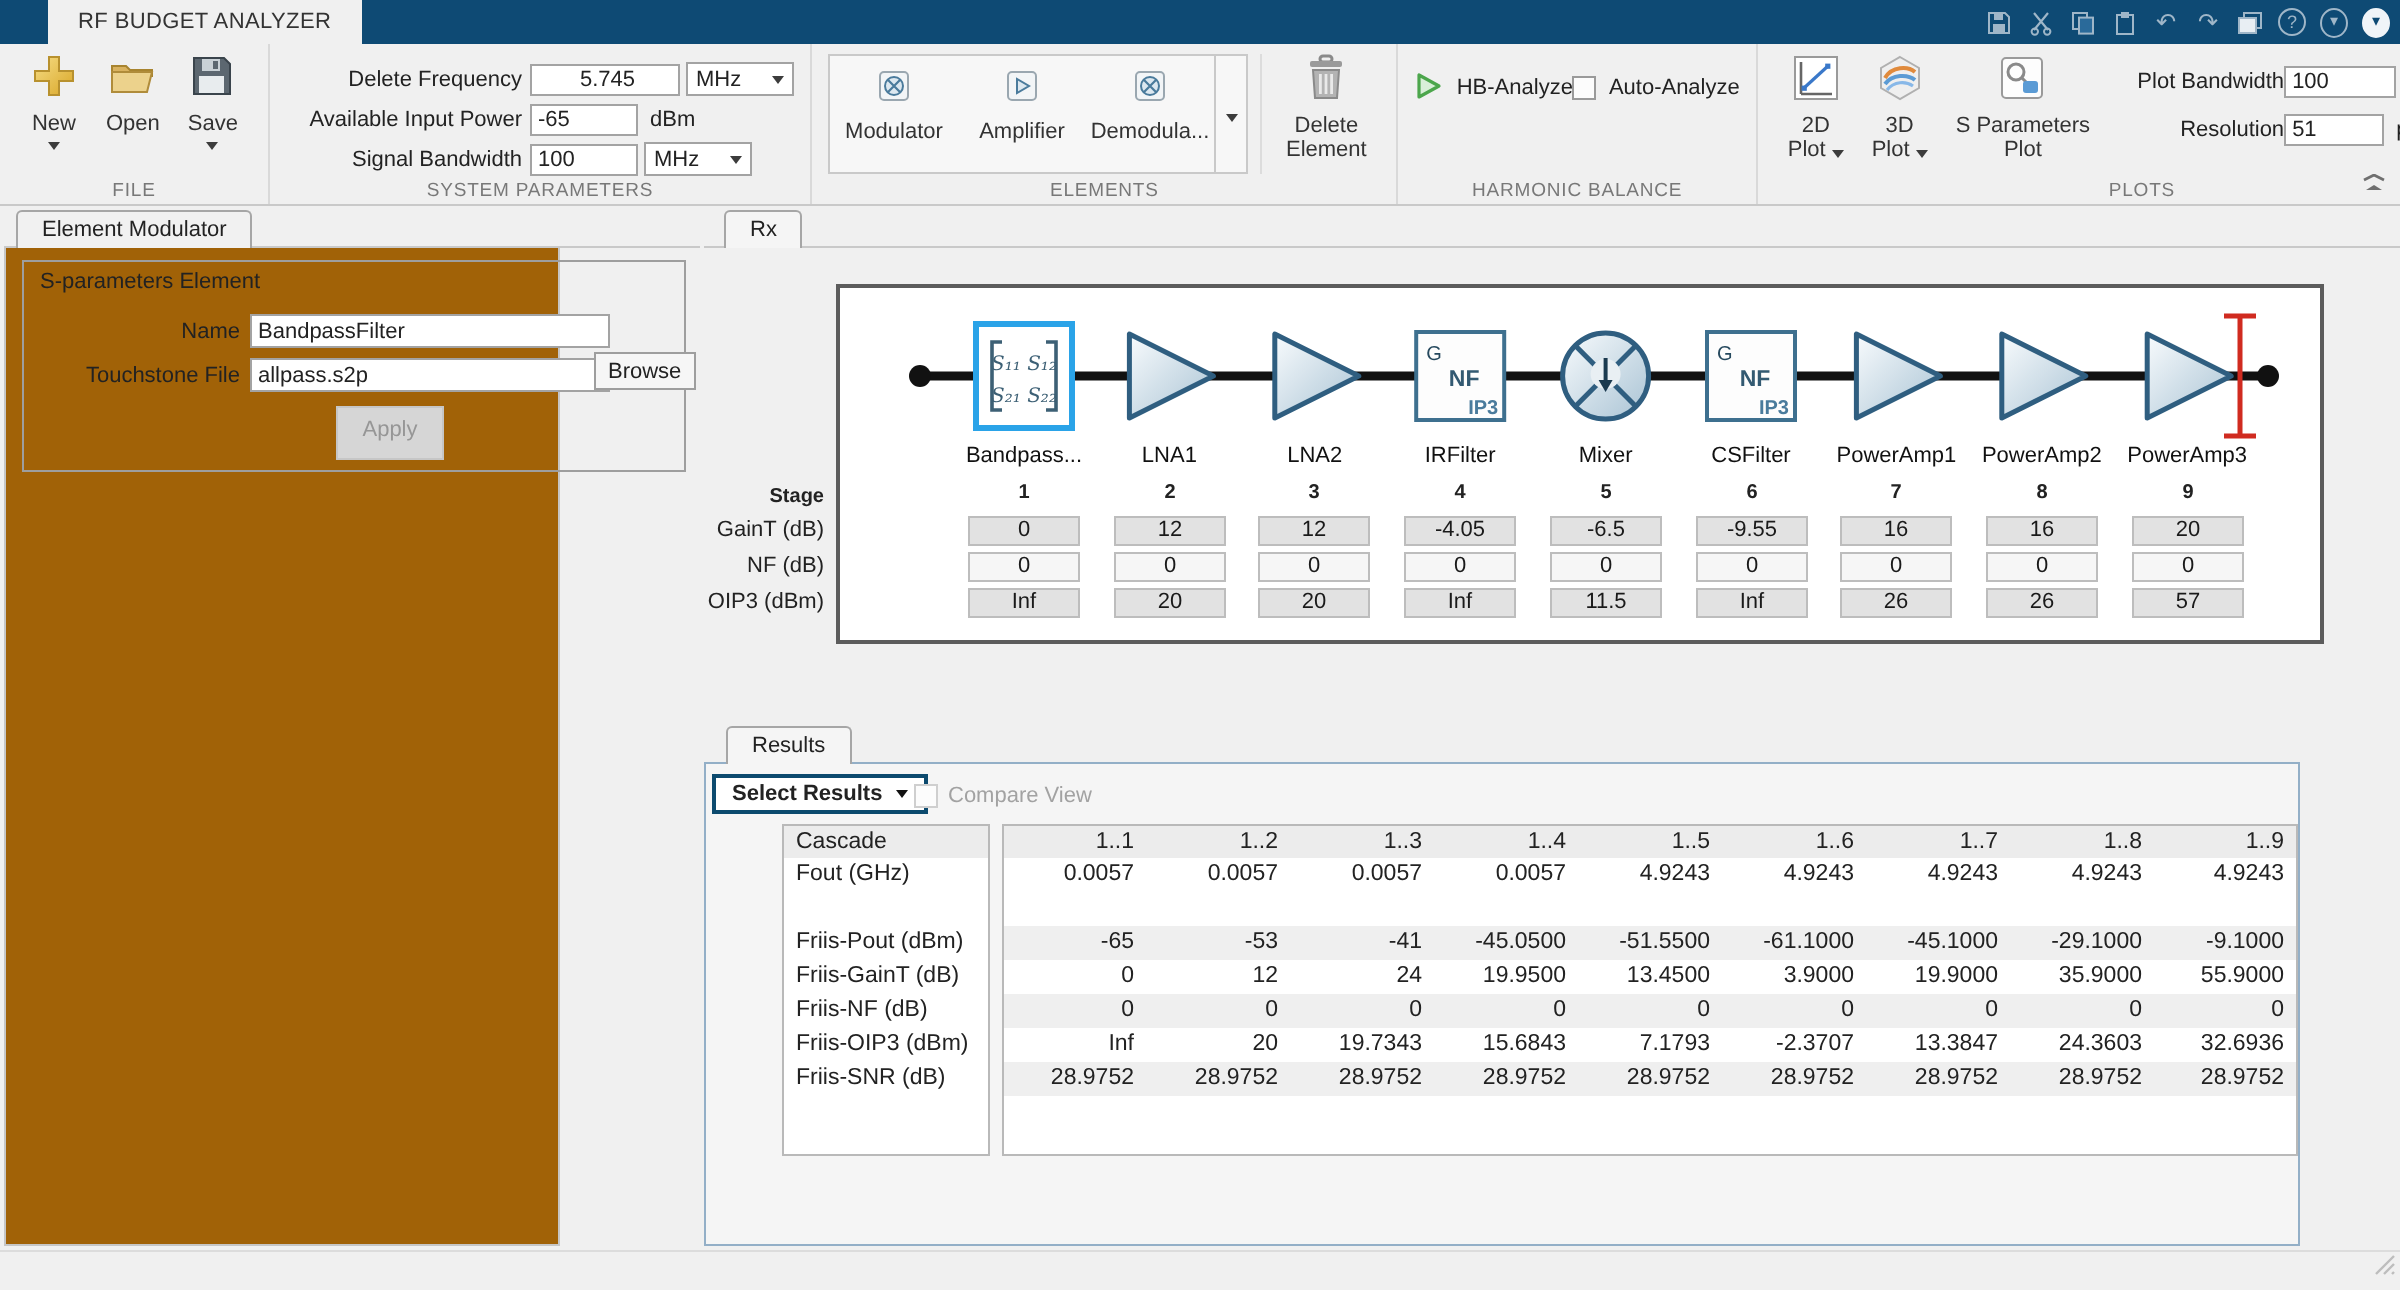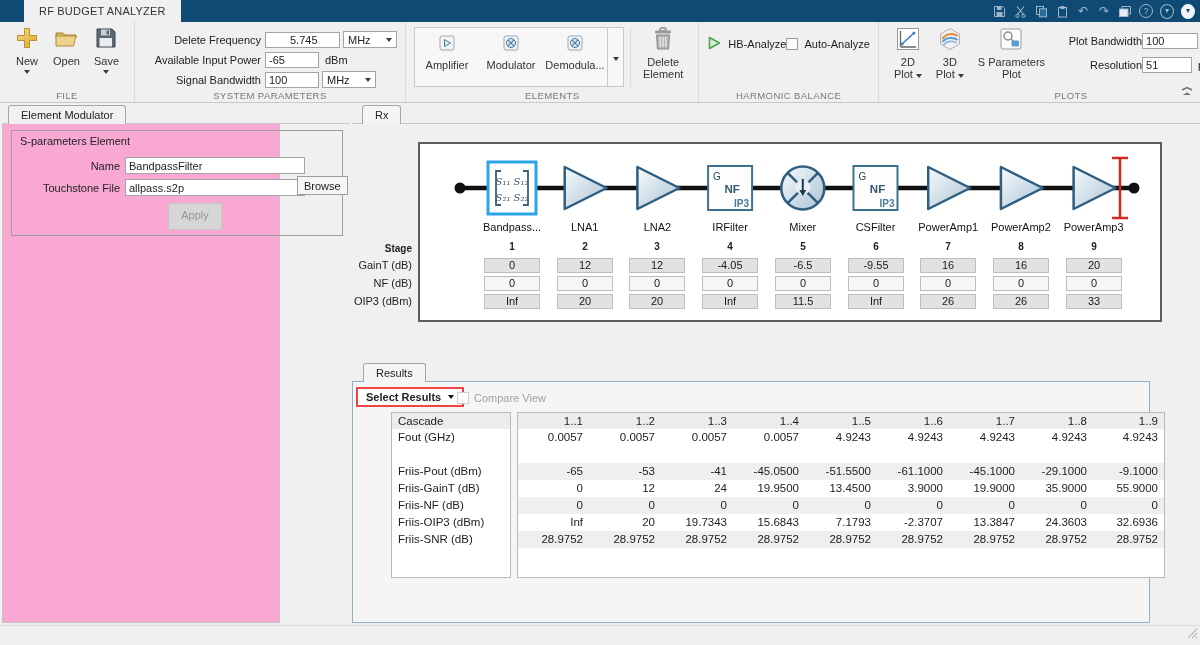--- a/index.html
+++ b/index.html
@@ -48,21 +48,21 @@
   .hb-col{display:flex;flex-direction:row;}
   .hb-row{display:flex;align-items:center;gap:6px;font-size:11px;height:20px;margin-top:6px;white-space:nowrap;}
   .chk{width:10px;height:10px;border:1px solid #9a9a9a;background:#fcfcfc;display:inline-block;}
   .plots-fields{display:flex;flex-direction:column;margin-left:6px;}
   .pf-label{text-align:right;font-size:11px;margin-right:0;white-space:nowrap;}
   .collapse-btn{position:absolute;right:7px;bottom:3px;font-size:9px;color:#6f6f6f;}
   
   .tab{position:absolute;height:19px;line-height:18px;padding:0 12px;font-size:11px;color:#222;
        background:#f1f1f1;border:1px solid #a6a6a6;border-bottom:none;border-radius:3px 3px 0 0;
        z-index:3;box-sizing:border-box;}
-  .left-panel{position:absolute;left:2px;top:123px;width:278px;height:500px;background:#f9a8d4;
+  .left-panel{position:absolute;left:2px;top:123px;width:278px;height:500px;background:#a16207;
               border:1px solid #c6c6c6;box-sizing:border-box;}
   .tabline{position:absolute;height:0;border-top:1px solid #c9c9c9;z-index:1;}
   .groupbox{position:absolute;left:8px;top:6px;width:330px;height:104px;border:1px solid #9e9e9e;}
   .gb-title{position:absolute;left:8px;top:4px;font-size:11px;color:#222;}
   .frow{position:absolute;display:flex;align-items:center;}
   .frow label{display:inline-block;text-align:right;font-size:11px;margin-right:5px;}
   .btn{border:1px solid #9e9e9e;background:#f6f6f6;font-size:11px;font-family:inherit;
        padding:1px 6px;color:#222;}
   .apply-btn{position:absolute;left:156px;top:72px;width:52px;height:25px;background:#d6d6d6;
              border:1px solid #c6c6c6;color:#969696;font-size:11px;text-align:center;line-height:23px;}
@@ -72,29 +72,29 @@
   .stage-labels span{position:absolute;width:82px;text-align:right;font-size:11px;line-height:15px;color:#222;}
   .stage-col{position:absolute;width:56px;}
   .stage-num{height:14px;text-align:center;font-size:10px;font-weight:bold;color:#222;}
   .sv{height:13px;line-height:13px;text-align:center;font-size:11px;border:1px solid #bdbdbd;
       margin-top:3px;color:#1a1a1a;}
   .sv.g{background:#e2e2e2;}
   .sv.w{background:#f6f6f6;}
   
   .results-panel{position:absolute;left:352px;top:381px;width:798px;height:242px;background:#f5f5f5;
                  border:1px solid #93afc7;box-sizing:border-box;}
-  .select-btn{position:absolute;left:3px;top:5px;border:2px solid #ef4444;background:#fff;
+  .select-btn{position:absolute;left:3px;top:5px;border:2px solid #0c4a6e;background:#fff;
               font-size:11px;font-weight:bold;padding:2px 8px;display:flex;align-items:center;gap:7px;}
   .select-btn .caret{margin-top:0;border-top-color:#111;}
   .compare{position:absolute;left:104px;top:10px;display:flex;align-items:center;gap:5px;
            font-size:11px;color:#a2a2a2;}
   .compare .chk{border-color:#cfcfcf;}
   .rt{position:absolute;left:38px;top:30px;font-size:11.5px;}
   .rt-row{display:flex;height:17px;line-height:17px;}
-  .lc{width:120px;background:#fff;border-left:1px solid #b9b9b9;border-right:1px solid #b9b9b9;
+  .lc{width:104px;background:#fff;border-left:1px solid #b9b9b9;border-right:1px solid #b9b9b9;
       padding-left:6px;box-sizing:border-box;white-space:nowrap;}
   .spc{width:6px;}
   .dc{width:72px;text-align:right;padding-right:6px;box-sizing:border-box;background:#fff;}
   .dc.fst{border-left:1px solid #b9b9b9;}
   .dc.lst{border-right:1px solid #b9b9b9;}
   .rt-row.hdr .dc,.rt-row.hdr .lc{border-top:1px solid #b9b9b9;}
   .rt-row.hdr .dc{background:#ececec;}
   .rt-row.hdr .lc{background:#ececec;}
   .rt-row.shaded .dc{background:#efefef;}
   .rt-row.filler{height:30px;}
@@ -231,34 +231,34 @@
     <div class="sec-label">SYSTEM PARAMETERS</div>
   </div>
 
   <div class="section">
     <div class="sec-content" style="padding-top:3px;">
       <div class="gallery">
         <div class="gal-item">
           <span>
             <svg width="16" height="16" viewBox="0 0 16 16">
                 <rect x="1" y="1" width="14" height="14" rx="2" fill="#f2f5f7" stroke="#9aa7b0"></rect>
-                <path d="M5.5 4.5 L5.5 11.5 L11.5 8 Z" fill="#dce8f0" stroke="#4a7b9c"></path>
+                <circle cx="8" cy="8" r="4.5" fill="#dce8f0" stroke="#4a7b9c"></circle>
+                <path d="M4.9 4.9 L11.1 11.1 M11.1 4.9 L4.9 11.1" stroke="#4a7b9c" stroke-width="1.1"></path>
               </svg>
           </span>
-          <span class="gl">Amplifier</span>
+          <span class="gl">Modulator</span>
         </div>
         <div class="gal-item">
           <span>
             <svg width="16" height="16" viewBox="0 0 16 16">
                 <rect x="1" y="1" width="14" height="14" rx="2" fill="#f2f5f7" stroke="#9aa7b0"></rect>
-                <circle cx="8" cy="8" r="4.5" fill="#dce8f0" stroke="#4a7b9c"></circle>
-                <path d="M4.9 4.9 L11.1 11.1 M11.1 4.9 L4.9 11.1" stroke="#4a7b9c" stroke-width="1.1"></path>
+                <path d="M5.5 4.5 L5.5 11.5 L11.5 8 Z" fill="#dce8f0" stroke="#4a7b9c"></path>
               </svg>
           </span>
-          <span class="gl">Modulator</span>
+          <span class="gl">Amplifier</span>
         </div>
         <div class="gal-item">
           <span>
             <svg width="16" height="16" viewBox="0 0 16 16">
                 <rect x="1" y="1" width="14" height="14" rx="2" fill="#f2f5f7" stroke="#9aa7b0"></rect>
                 <circle cx="8" cy="8" r="4.5" fill="#dce8f0" stroke="#4a7b9c"></circle>
                 <path d="M4.9 4.9 L11.1 11.1 M11.1 4.9 L4.9 11.1" stroke="#4a7b9c" stroke-width="1.1"></path>
               </svg>
           </span>
           <span class="gl">Demodula...</span>
@@ -533,21 +533,21 @@
     <div class="stage-col" style="left: 993px; top: 241px;">
       <div class="stage-num">8</div>
       <div class="sv g">16</div>
       <div class="sv w">0</div>
       <div class="sv g">26</div>
     </div>
     <div class="stage-col" style="left: 1066px; top: 241px;">
       <div class="stage-num">9</div>
       <div class="sv g">20</div>
       <div class="sv w">0</div>
-      <div class="sv g">33</div>
+      <div class="sv g">57</div>
     </div>
   </div>
 
 <div class="tab" style="left:363px;top:363px;background:#f5f5f5;">Results</div>
 <div class="results-panel">
   <div class="select-btn">
     <span>Select Results</span>
     <span class="caret"></span>
   </div>
   <div class="compare">

